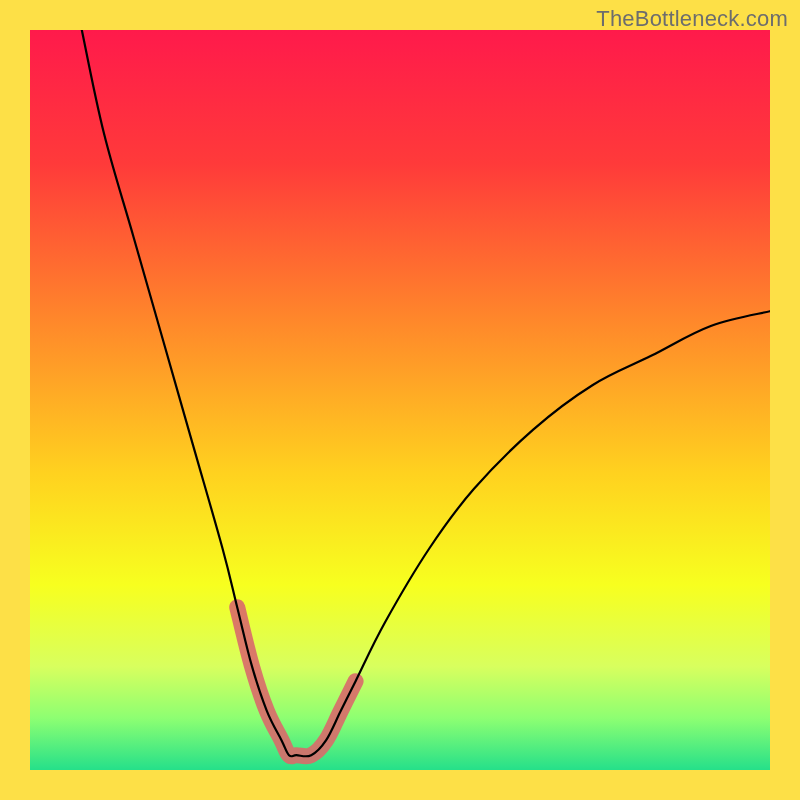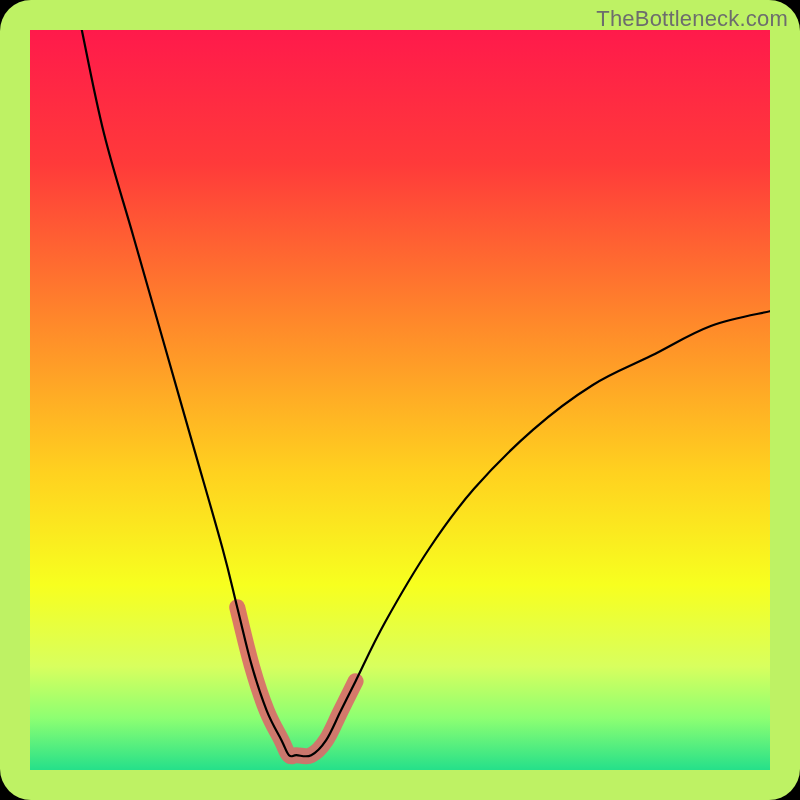--- a/index.html
+++ b/index.html
@@ -10,22 +10,21 @@
     background: #000;
     overflow: hidden;
     font-family: Arial, Helvetica, sans-serif;
   }
   .frame {
     position: absolute;
     left: 0;
     top: 0;
     width: 800px;
     height: 800px;
-    background: #bef264;
-    border-radius: 31px;
+    background: #fde047;
   }
   .plot-area {
     position: absolute;
     left: 30px;
     top: 30px;
     width: 740px;
     height: 740px;
   }
   .watermark {
     position: absolute;

